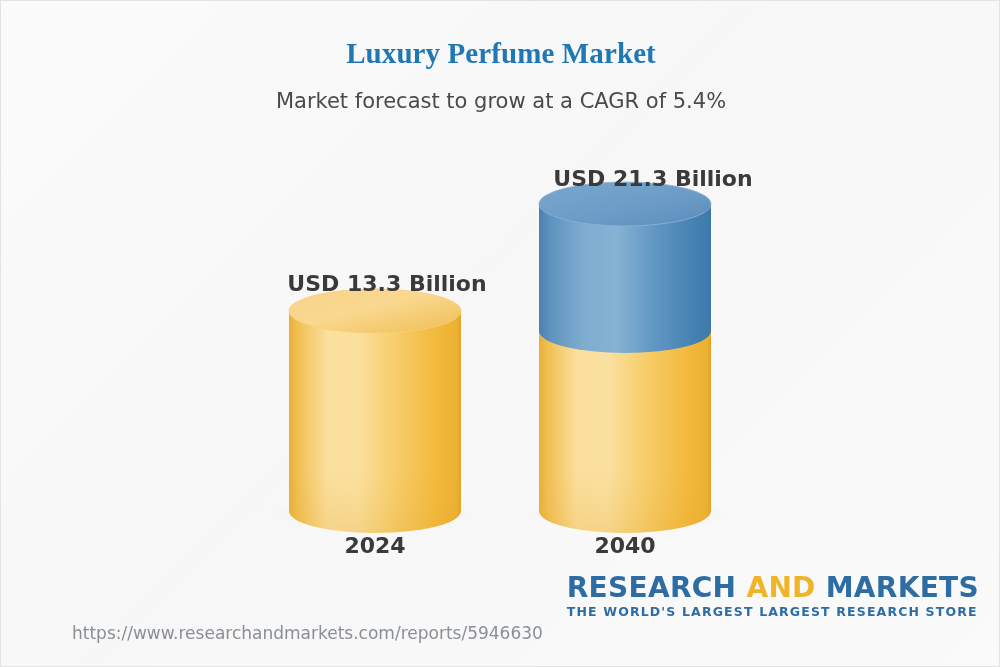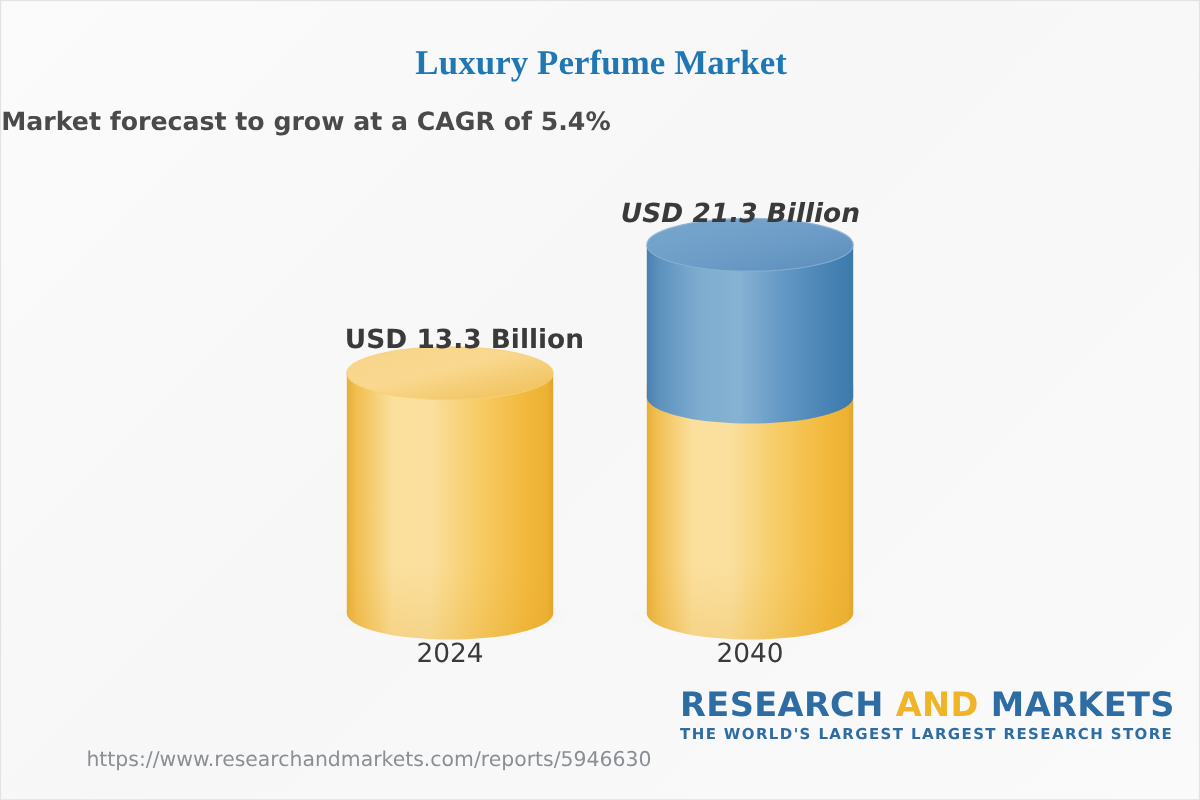--- a/index.html
+++ b/index.html
@@ -33,23 +33,23 @@
     font-weight: bold;
     color: #1f77b4;
     letter-spacing: 0.1px;
     font-family: Liberation Serif, serif;
   }
   #subtitle {
     position: absolute;
     left: 0;
     top: 88px;
     width: 1000px;
-    text-align: left;
+    text-align: center;
     font-size: 21px;
-    font-weight: bold;
+    font-weight: normal;
     color: #4a4a4a;
   }
 
   
   #plot {
     position: absolute;
     left: 0;
     top: 0;
     width: 1000px;
     height: 667px;
@@ -61,21 +61,21 @@
     font-size: 22px;
     font-weight: bold;
     color: #3a3a3a;
     white-space: nowrap;
   }
 
   .cat-label {
     position: absolute;
     text-align: center;
     font-size: 22px;
-    font-weight: normal;
+    font-weight: bold;
     color: #3a3a3a;
     white-space: nowrap;
   }
 
   
   #footer-url {
     position: absolute;
     left: 29px;
     top: 622px;
     font-size: 17px;
@@ -186,21 +186,21 @@
 
       <path d="M538,203 L538,330 A86,22 0 0 0 710,330 L710,203 Z" fill="url(#blueBody)"></path>
 
       <ellipse cx="624" cy="203" rx="86" ry="22" fill="url(#blueCap)"></ellipse>
       <ellipse cx="624" cy="203" rx="86" ry="22" fill="none" stroke="#8bb2d4" stroke-width="1" opacity="0.85"></ellipse>
     </g>
   </svg>
 
   <div class="value-label" style="left:286px; top:270px; width:200px;">USD 13.3 Billion</div>
 
-  <div class="value-label" style="left:516px; top:165px; width:200px;font-style:italic;">USD 21.3 Billion</div>
+  <div class="value-label" style="left:552px; top:165px; width:200px;">USD 21.3 Billion</div>
 
   <div class="cat-label" style="left:274px; top:532px; width:200px;">2024</div>
 
   <div class="cat-label" style="left:524px; top:532px; width:200px;">2040</div>
 
   <div id="footer-url">https://www.researchandmarkets.com/reports/5946630</div>
 
   <div id="logo">
     <div id="logo-main"><span>RESEARCH </span><span class="gold">AND</span><span> MARKETS</span></div>
     <div id="logo-tag">THE WORLD'S LARGEST LARGEST RESEARCH STORE</div>

